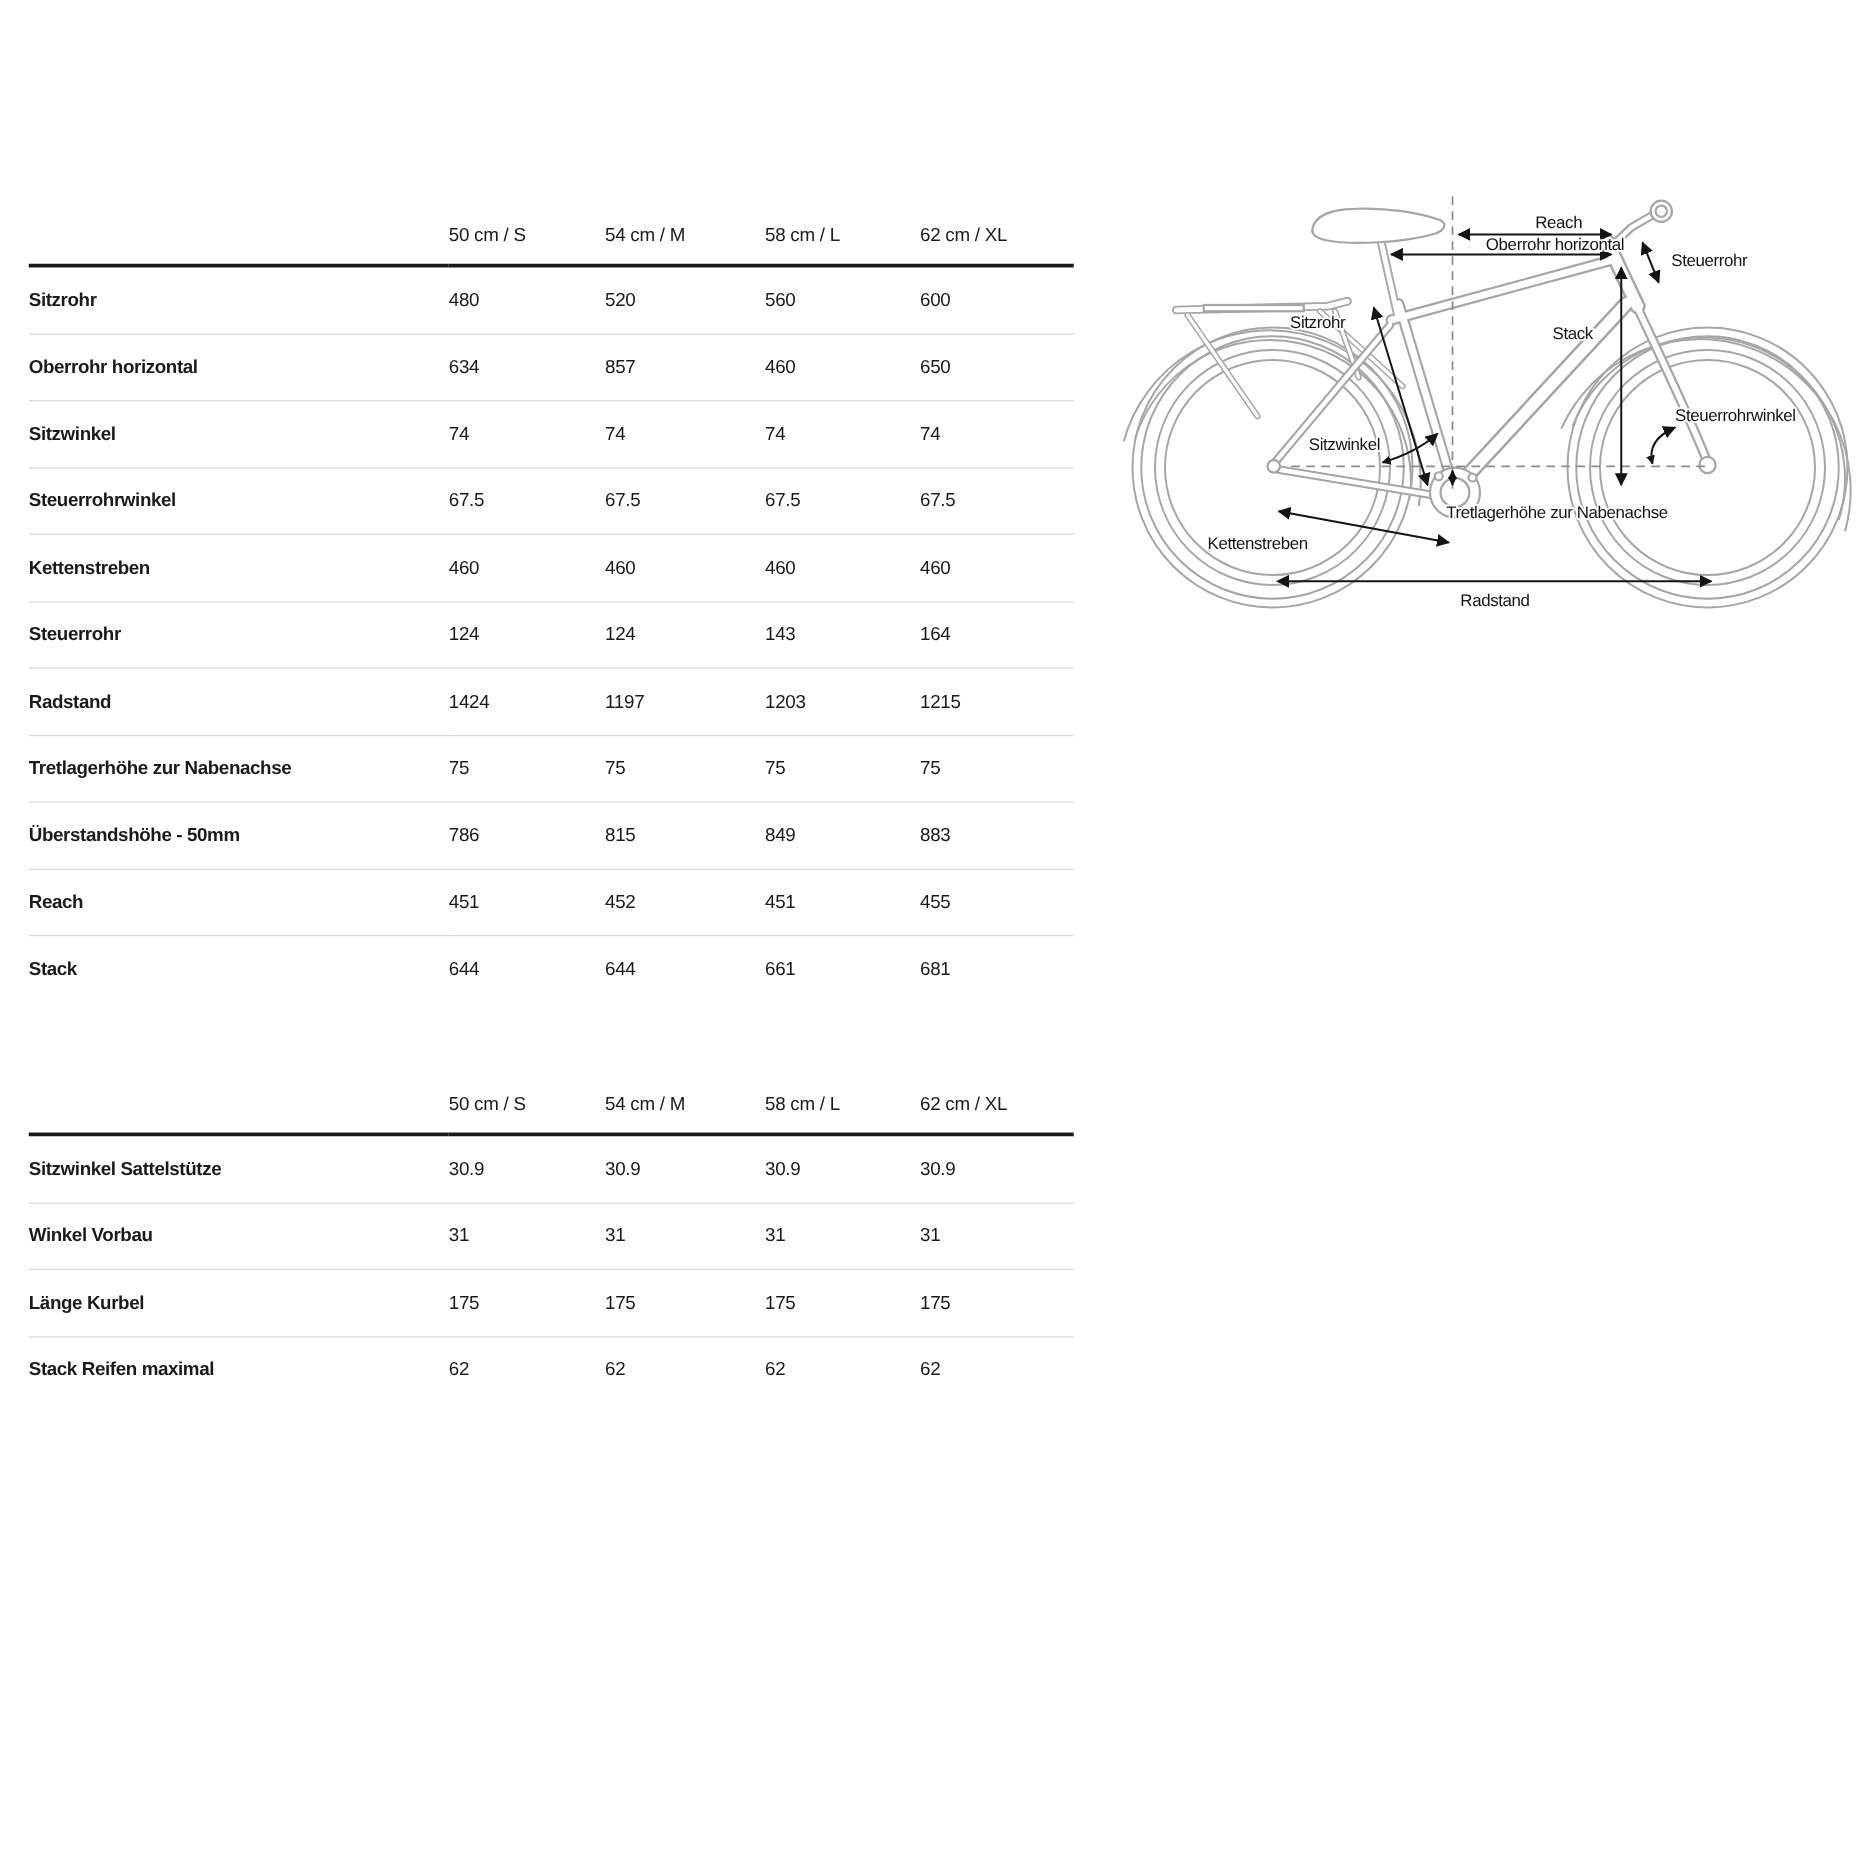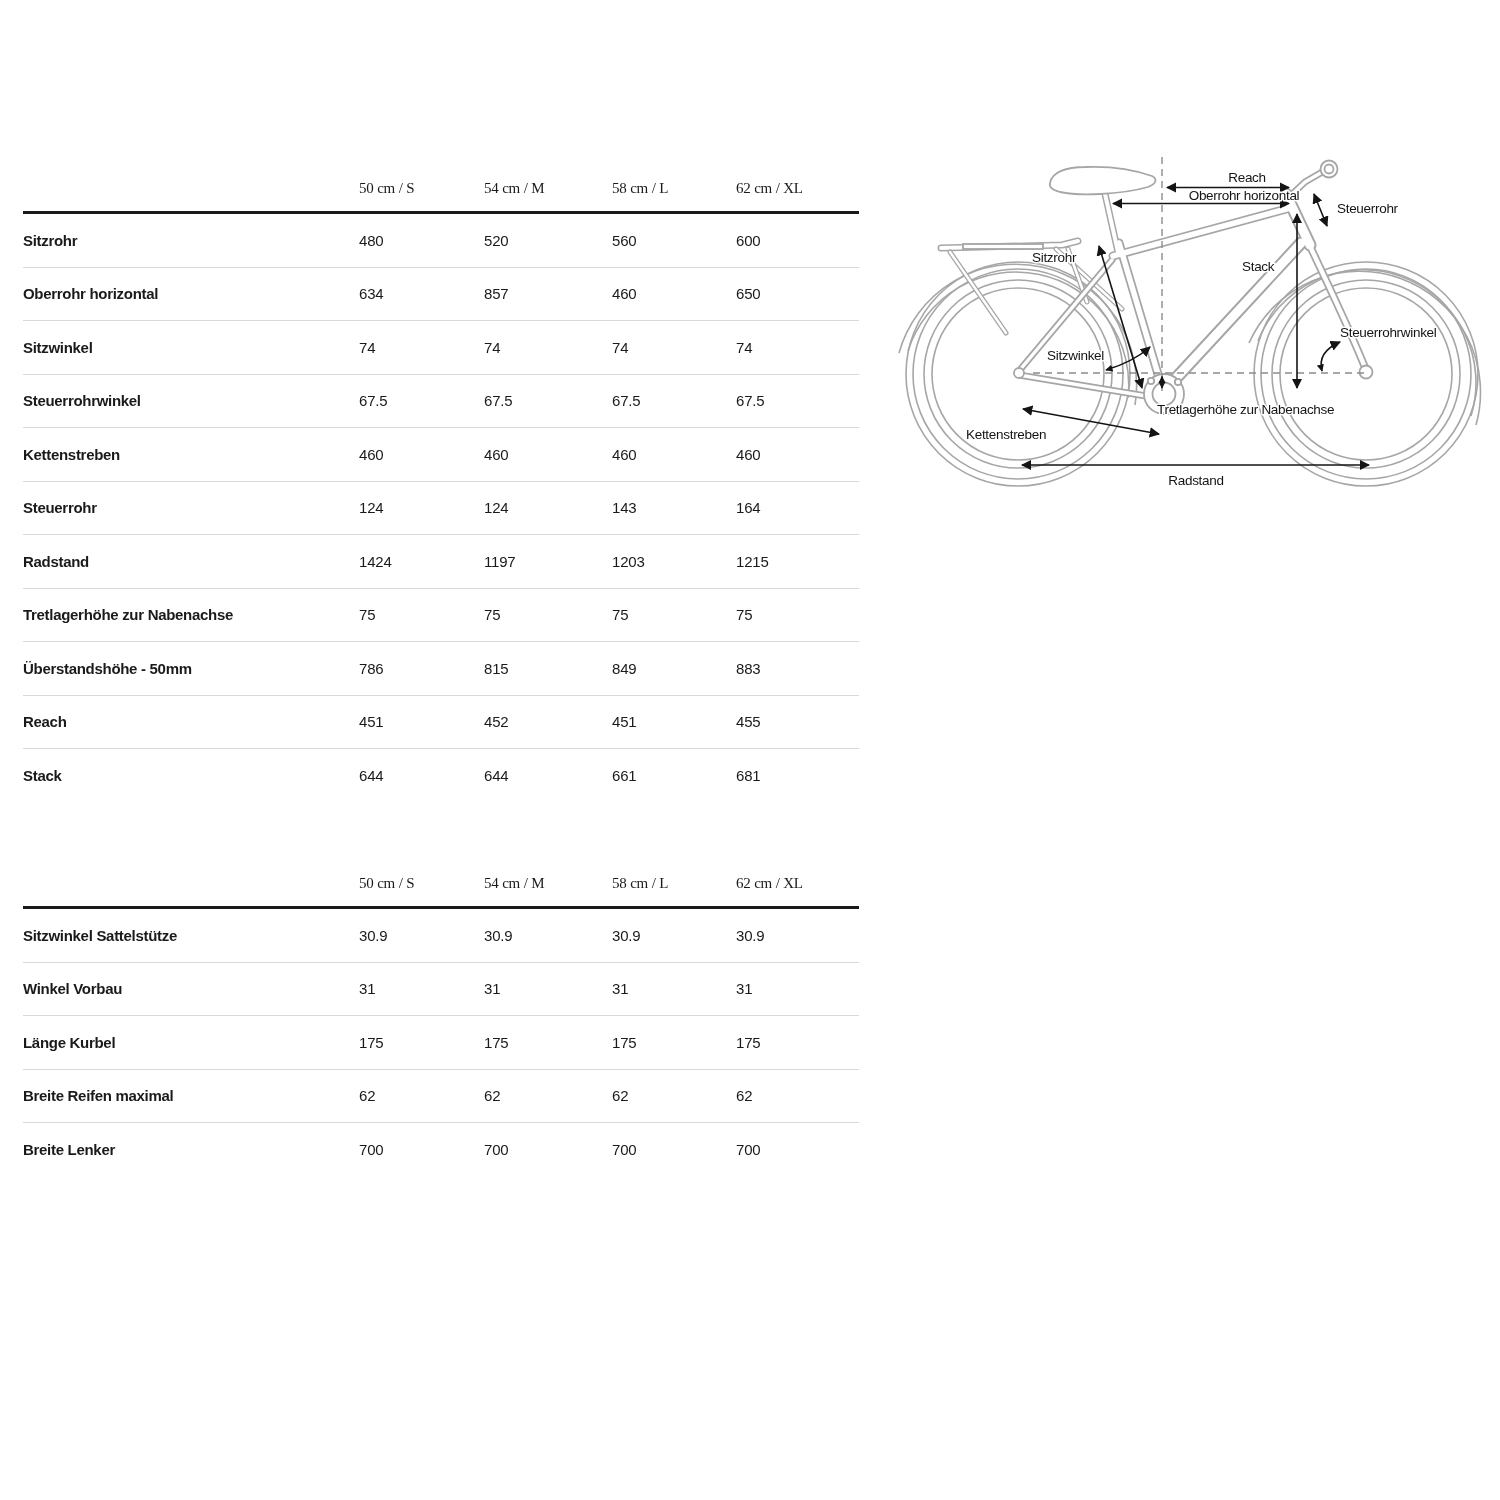--- a/index.html
+++ b/index.html
@@ -10,21 +10,21 @@
   
   table.geo { position:absolute; left:23px; width:836px; border-collapse:collapse; table-layout:fixed; }
   #table1 { top:165px; }
   #table2 { top:860px; }
   table.geo th, table.geo td {
     font-size:15px; font-weight:400; text-align:left; padding:0;
     vertical-align:middle; white-space:nowrap; letter-spacing:-0.2px; color:#1a1a1a;
   }
   table.geo thead th { height:46px; }
   table.geo tbody th, table.geo tbody td { height:52.5px; }
-  table.geo thead tr { border-bottom:3px solid #1a1a1a;font-family:Liberation Serif, serif; }
+  table.geo thead tr { border-bottom:3px solid #1a1a1a; }
   table.geo tbody tr { border-bottom:1px solid #d9d9d9; }
   table.geo tbody tr:last-child { border-bottom:none; }
   table.geo th.lbl { font-weight:700; letter-spacing:-0.3px; }
   
   .diagram { position:absolute; left:890px; top:140px; width:610px; height:380px; margin:0; }
   .bike-outer { stroke:#a6a6a6; fill:none; stroke-linecap:round; stroke-linejoin:round; }
   .bike-inner { stroke:#ffffff; fill:none; stroke-linecap:round; stroke-linejoin:round; }
   .bike-thin  { stroke:#a6a6a6; fill:none; stroke-width:1.6; }
   .bike-part  { stroke:#a6a6a6; fill:#ffffff; stroke-width:1.8; }
   .dash { stroke:#8c8c8c; stroke-width:1.4; stroke-dasharray:7 5; fill:none; }
@@ -170,32 +170,25 @@
           <td>31</td>
         </tr>
         <tr>
           <th class="lbl">Länge Kurbel</th>
           <td>175</td>
           <td>175</td>
           <td>175</td>
           <td>175</td>
         </tr>
         <tr>
-          <th class="lbl">Breite Reifen maximal</th>
-          <td>62</td>
-          <td>62</td>
-          <td>62</td>
-          <td>62</td>
-        </tr>
-        <tr>
-          <th class="lbl">Breite Lenker</th>
-          <td>700</td>
-          <td>700</td>
-          <td>700</td>
-          <td>700</td>
+          <th class="lbl">Stack Reifen maximal</th>
+          <td>62</td>
+          <td>62</td>
+          <td>62</td>
+          <td>62</td>
         </tr>
       </tbody>
     </table>
 
   <figure class="diagram">
     <svg width="610" height="380" viewBox="890 140 610 380" xmlns="http://www.w3.org/2000/svg">
       <defs>
         <marker id="ah" viewBox="0 0 10 10" refX="9" refY="5" markerWidth="6.5" markerHeight="6.5" orient="auto-start-reverse">
             <path d="M0,0 L10,5 L0,10 z" fill="#141414"></path>
           </marker>

